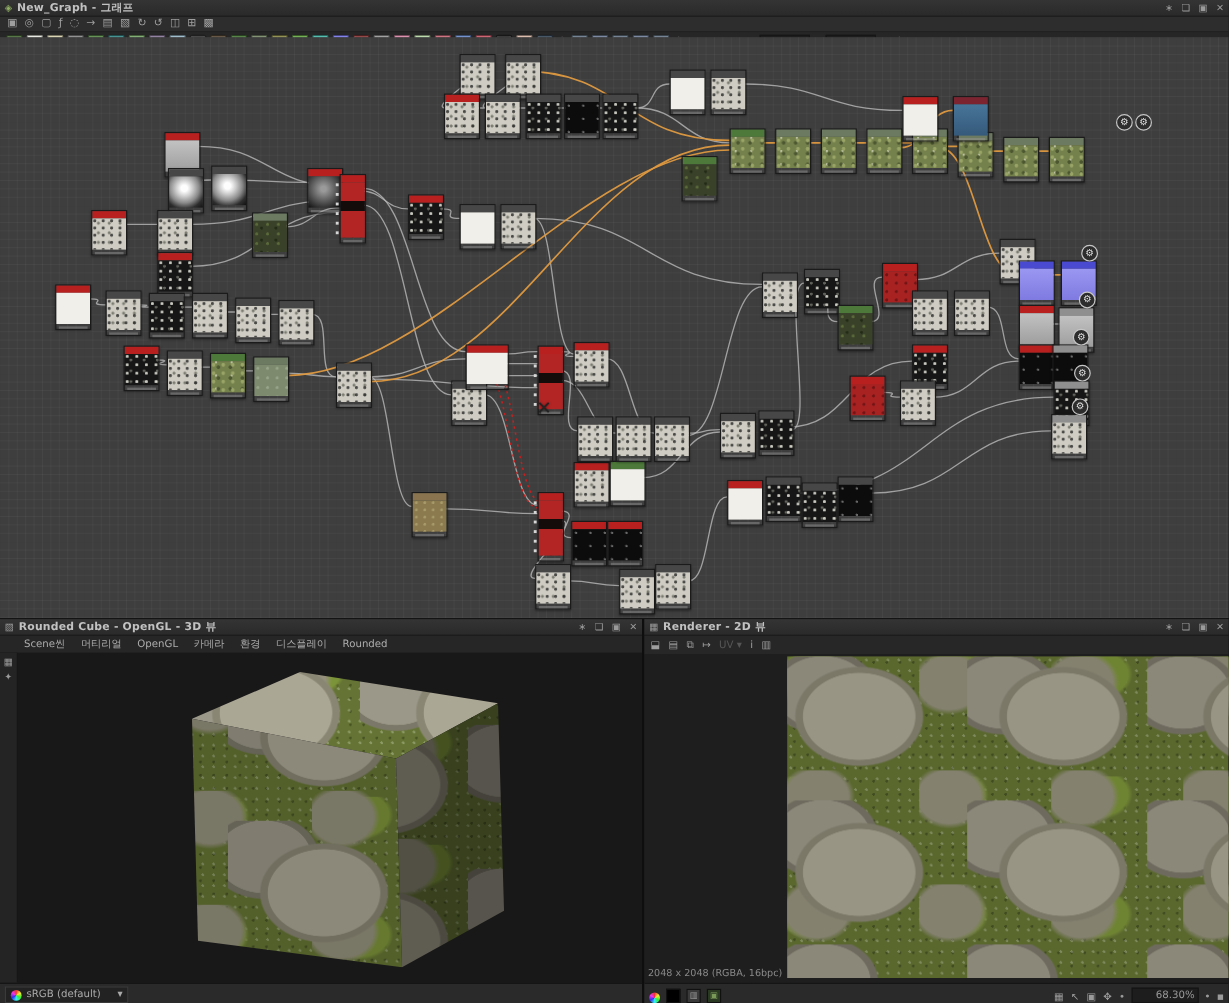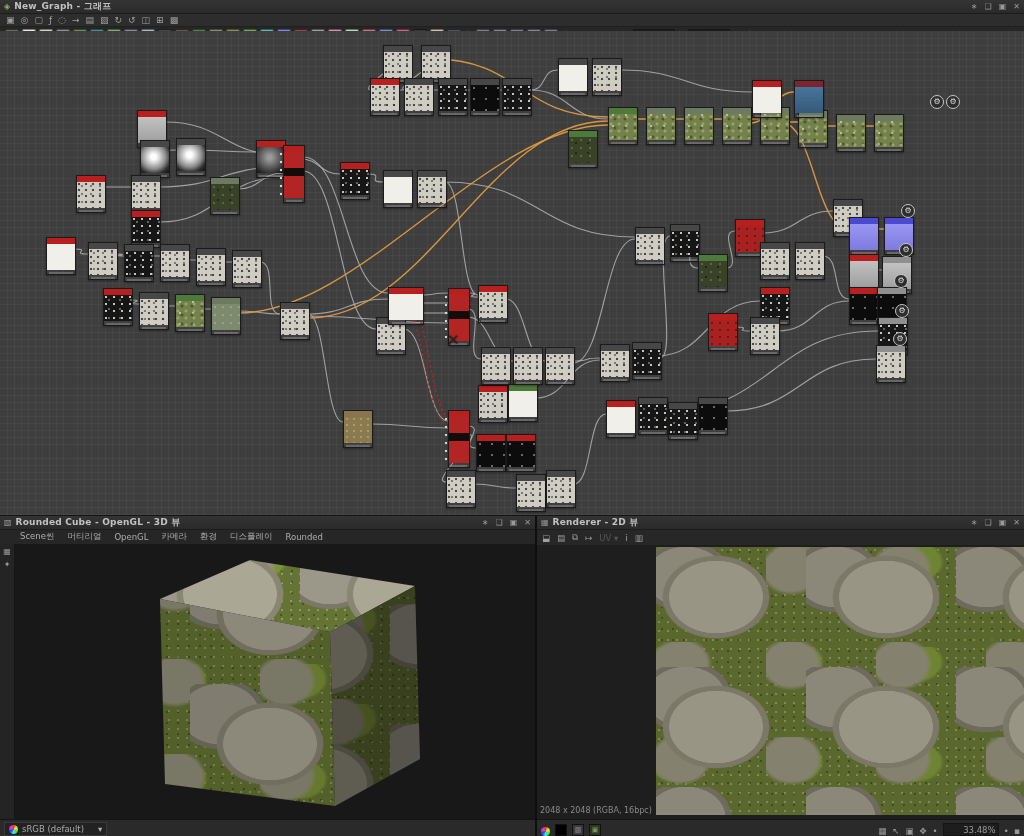--- a/index.html
+++ b/index.html
@@ -758,19 +758,19 @@
       <span class="swatch" style="background:#000"></span>
       <span class="swatch" style="background:#3a3a3a;color:#999;font-size:7px;text-align:center;line-height:10px">▥</span>
       <span class="swatch" style="background:#2a3a22;color:#7a9a5a;font-size:7px;text-align:center;line-height:10px">▣</span>
       <div class="sb-icons" id="v2d-sbicons">
           <span>▦</span>
           <span>↖</span>
           <span>▣</span>
           <span>✥</span>
           <span>•</span>
         </div>
-      <div id="zoombox">33.48%</div>
+      <div id="zoombox">68.30%</div>
       <span style="color:#9a9a9a">•</span>
       <span style="color:#9a9a9a">▪</span>
     </div>
   </div>
 
 </div>
 
 </body></html>

